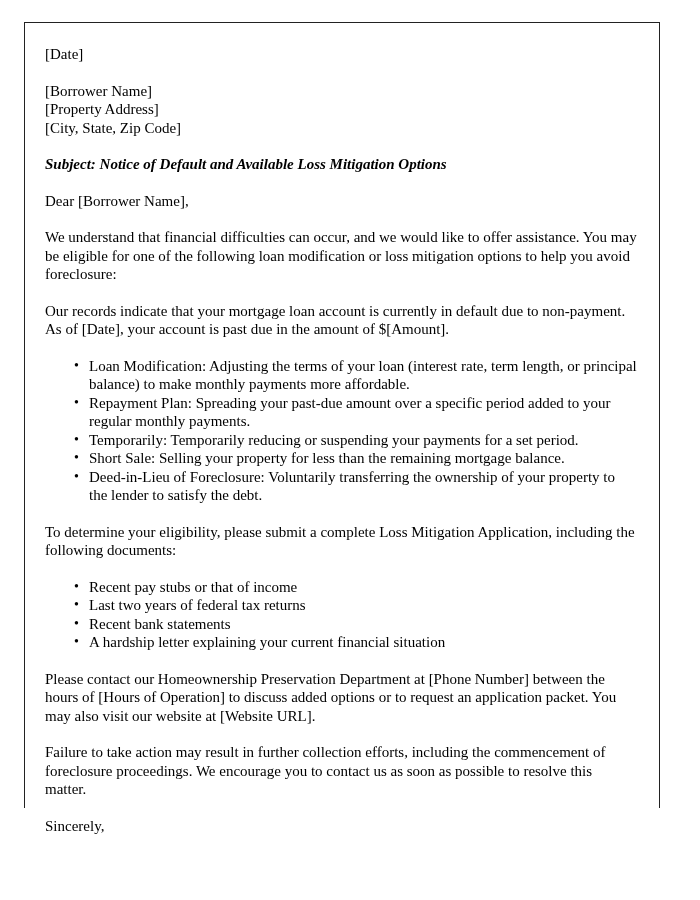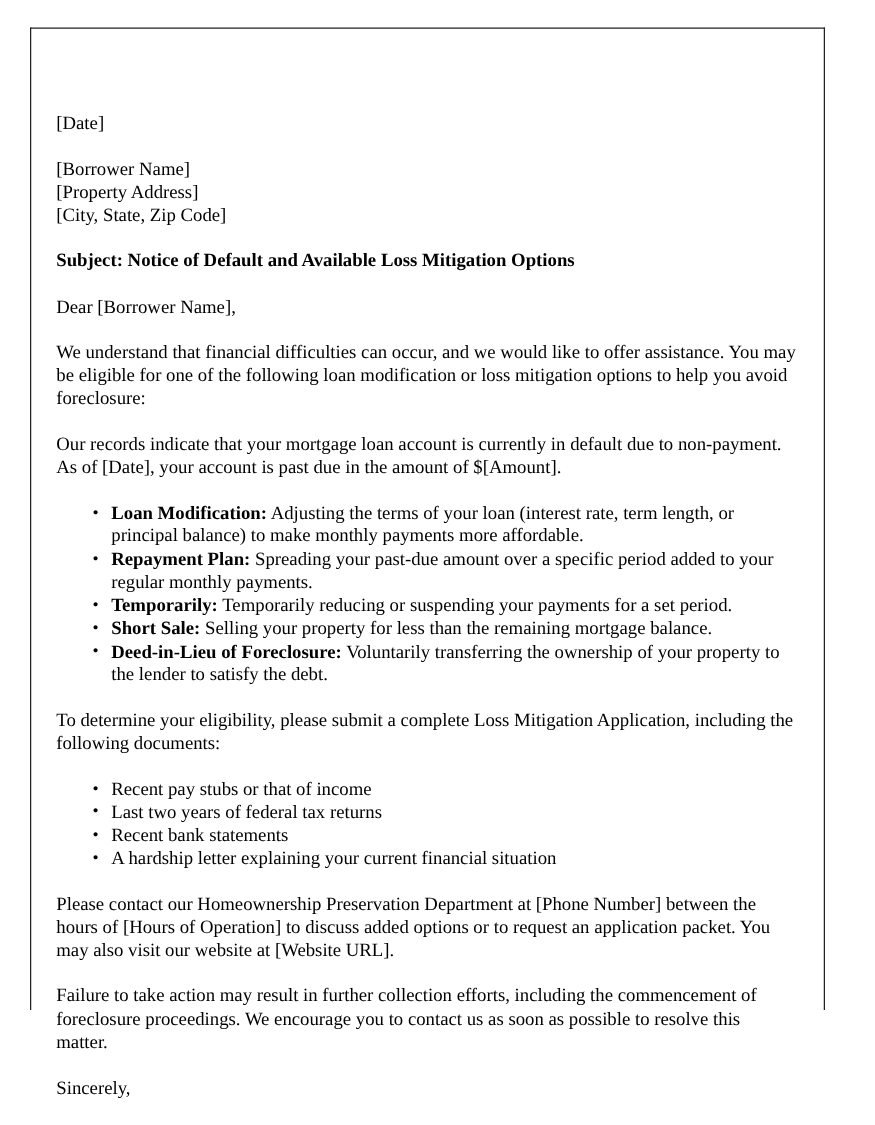--- a/index.html
+++ b/index.html
@@ -32,38 +32,38 @@
   }
 
   .page-body {
     position: absolute;
     left: 20px;
     top: 22px;
     width: 592px;
     font-size: 15px;
     line-height: 18.5px;
     text-align: left;
-    margin-top: 45px;
   }
 
   p.block {
     margin: 0 0 18px 0;
   }
 
   p.tight {
     margin: 0;
   }
 
   .addr-block {
     margin: 0 0 18px 0;
   }
 
   .subject-line {
     font-weight: bold;
     margin: 0 0 18px 0;
+    font-style: italic;
   }
 
   ul.doc-list {
     margin: 0 0 18px 0;
     padding: 0 0 0 29px;
     list-style: none;
   }
   ul.doc-list > li {
     position: relative;
     margin: 0 0 0 0;
@@ -71,21 +71,21 @@
   }
   ul.doc-list > li::before {
     content: "\2022";
     position: absolute;
     left: 0;
     top: 0;
     font-size: 14px;
     line-height: 18.5px;
   }
   ul.doc-list .term {
-    font-weight: bold;
+    font-weight: normal;
   }
 </style>
 </head>
 <body>
 
 <div class="page-sheet">
   <div class="page-body">
 
     <p class="block">[Date]</p>
 

